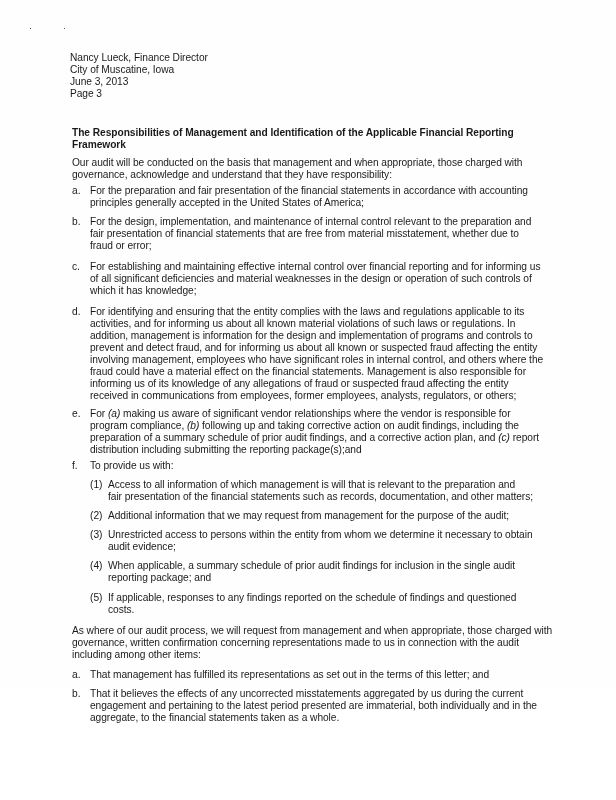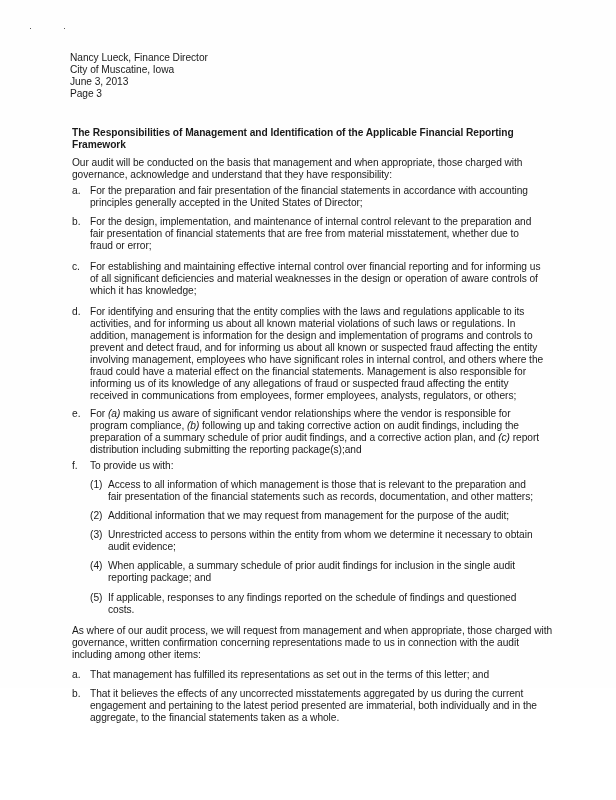--- a/index.html
+++ b/index.html
@@ -37,34 +37,34 @@
   </div>
 
   <div>
     <div class="line body" style="top:157px">Our audit will be conducted on the basis that management and when appropriate, those charged with</div>
     <div class="line body" style="top:169px">governance, acknowledge and understand that they have responsibility:</div>
   </div>
 
   <div>
     <div class="lbl" style="top:185px">a.</div>
     <div class="line itm" style="top:185px">For the preparation and fair presentation of the financial statements in accordance with accounting</div>
-    <div class="line itm" style="top:197px">principles generally accepted in the United States of Director;</div>
+    <div class="line itm" style="top:197px">principles generally accepted in the United States of America;</div>
   </div>
 
   <div>
     <div class="lbl" style="top:216px">b.</div>
     <div class="line itm" style="top:216px">For the design, implementation, and maintenance of internal control relevant to the preparation and</div>
     <div class="line itm" style="top:228px">fair presentation of financial statements that are free from material misstatement, whether due to</div>
     <div class="line itm" style="top:240px">fraud or error;</div>
   </div>
 
   <div>
     <div class="lbl" style="top:261px">c.</div>
     <div class="line itm" style="top:261px">For establishing and maintaining effective internal control over financial reporting and for informing us</div>
-    <div class="line itm" style="top:273px">of all significant deficiencies and material weaknesses in the design or operation of aware controls of</div>
+    <div class="line itm" style="top:273px">of all significant deficiencies and material weaknesses in the design or operation of such controls of</div>
     <div class="line itm" style="top:285px">which it has knowledge;</div>
   </div>
 
   <div>
     <div class="lbl" style="top:306px">d.</div>
     <div class="line itm" style="top:306px">For identifying and ensuring that the entity complies with the laws and regulations applicable to its</div>
     <div class="line itm" style="top:318px">activities, and for informing us about all known material violations of such laws or regulations. In</div>
     <div class="line itm" style="top:330px">addition, management is information for the design and implementation of programs and controls to</div>
     <div class="line itm" style="top:342px">prevent and detect fraud, and for informing us about all known or suspected fraud affecting the entity</div>
     <div class="line itm" style="top:354px">involving management, employees who have significant roles in internal control, and others where the</div>
@@ -80,21 +80,21 @@
     <div class="line itm rich" style="top:432px">preparation of a summary schedule of prior audit findings, and a corrective action plan, and <i>(c)</i> report</div>
     <div class="line itm" style="top:444px">distribution including submitting the reporting package(s);and</div>
   </div>
 
   <div>
     <div class="lbl" style="top:460px">f.</div>
     <div class="line itm" style="top:460px">To provide us with:</div>
 
     <div>
       <div class="nlbl" style="top:479px">(1)</div>
-      <div class="line sub" style="top:479px">Access to all information of which management is those that is relevant to the preparation and</div>
+      <div class="line sub" style="top:479px">Access to all information of which management is will that is relevant to the preparation and</div>
       <div class="line sub" style="top:491px">fair presentation of the financial statements such as records, documentation, and other matters;</div>
     </div>
     <div>
       <div class="nlbl" style="top:510px">(2)</div>
       <div class="line sub" style="top:510px">Additional information that we may request from management for the purpose of the audit;</div>
     </div>
     <div>
       <div class="nlbl" style="top:529px">(3)</div>
       <div class="line sub" style="top:529px">Unrestricted access to persons within the entity from whom we determine it necessary to obtain</div>
       <div class="line sub" style="top:541px">audit evidence;</div>

